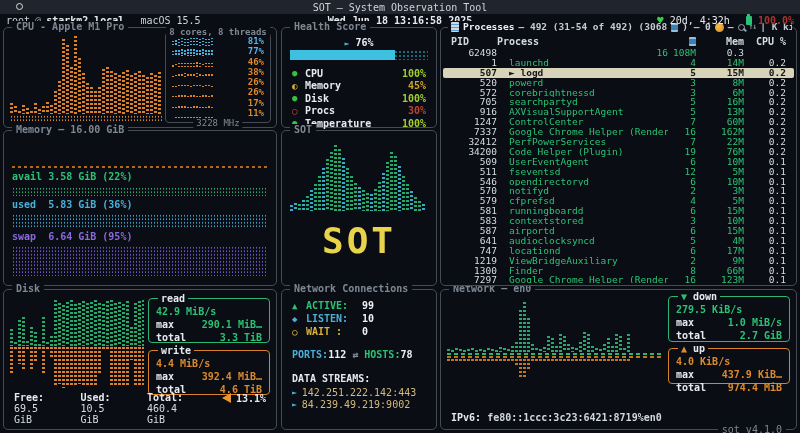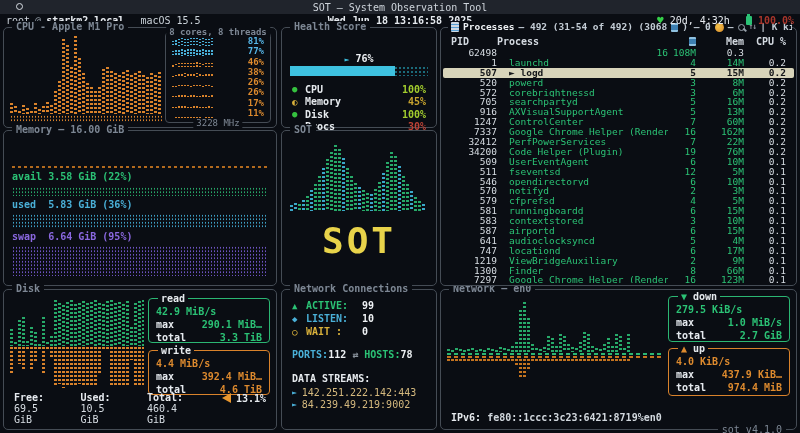--- a/index.html
+++ b/index.html
@@ -52,21 +52,21 @@
     background:#0a0d13; padding:0 3px; color:#7d8794; font-size:9px; white-space:nowrap; }
   .cores-list { position:absolute; inset:4px 6px 4px 6px; display:flex; flex-direction:column; justify-content:space-between; }
   .core-row { display:flex; align-items:flex-end; height:9px; }
   .spark { flex:1; height:9px; display:flex; align-items:flex-end; overflow:hidden; }
   .spark i { width:2px; margin-right:1px; display:block; flex:none; }
   .core-pct { width:28px; text-align:right; font-weight:bold; font-size:9px; line-height:9px; }
   .c-cyan { color:#56b6e8; } .c-orange { color:#dd8a2e; }
 
   
   #health { left:281px; top:27px; width:156px; height:101px; }
-  .score-line { margin-top:25px; text-align:center; font-weight:bold; color:#eef1f4; }
+  .score-line { margin-top:9px; text-align:center; font-weight:bold; color:#eef1f4; }
   .score-arrow { color:#3ec1e0; font-size:8px; }
   .hbar { position:relative; margin:2px 8px 0; height:10px;
     background-image:radial-gradient(#1b6a7a 1px, transparent 1px); background-size:4px 4px; }
   .hfill { position:absolute; left:0; top:0; bottom:0; background:#3ec1e0; }
   .hlist { margin:7px 10px 0; }
   .hrow { display:flex; align-items:center; height:12.5px; }
   .hmark { width:13px; font-size:9px; }
   .m-good { color:#35c13f; } .m-warn { color:#d9b13b; } .m-bad { color:#c84f44; }
   .hlabel { flex:1; color:#e6eaee; font-weight:bold; }
   .hval { font-weight:bold; }
@@ -124,21 +124,21 @@
 
   
   #network { left:440px; top:289px; width:357px; height:141px; }
   .net-graph { position:absolute; left:6px; top:6px; right:134px; height:90px; }
   .ng-down { position:absolute; left:0; right:0; top:0; height:56px; display:flex; align-items:flex-end; }
   .ng-base-g { position:absolute; left:0; right:0; top:57px; height:2px;
     background:repeating-linear-gradient(to right, #2bb673 0 4px, transparent 4px 7px); }
   .ng-base-o { position:absolute; left:0; right:0; top:60px; height:2px;
     background:repeating-linear-gradient(to right, #c4731f 0 4px, transparent 4px 7px); }
   .ng-up { position:absolute; left:0; right:0; top:63px; height:26px; display:flex; align-items:flex-start; }
-  .down-box { top:6px; height:46px; } .up-box { top:58px; height:48px; }
+  .down-box { top:6px; height:46px; } .up-box { top:58px; height:36px; }
   .iplines { position:absolute; left:10px; bottom:5px; }
   .iprow { height:13px; line-height:13px; }
   .iplabel { font-weight:bold; color:#e6eaee; }
   .ipval { color:#d2d8de; font-weight:bold; }
   .version { position:absolute; right:10px; bottom:-6px; background:#0a0d13; padding:0 4px; color:#7d8794; }
 
   
   #processes { left:440px; top:27px; width:357px; height:259px; }
   .phead { position:absolute; top:-7px; left:7px; right:4px; background:#0a0d13; padding:0 3px;
     display:flex; gap:4px; align-items:center; white-space:nowrap; overflow:hidden;

